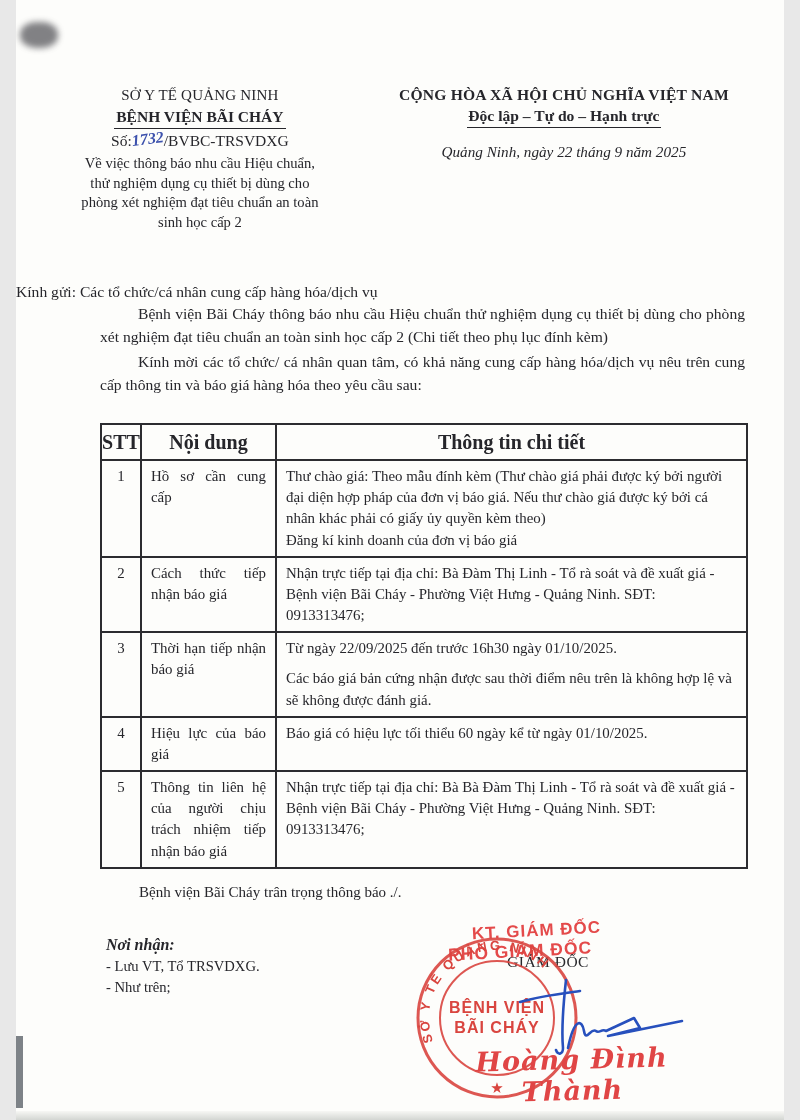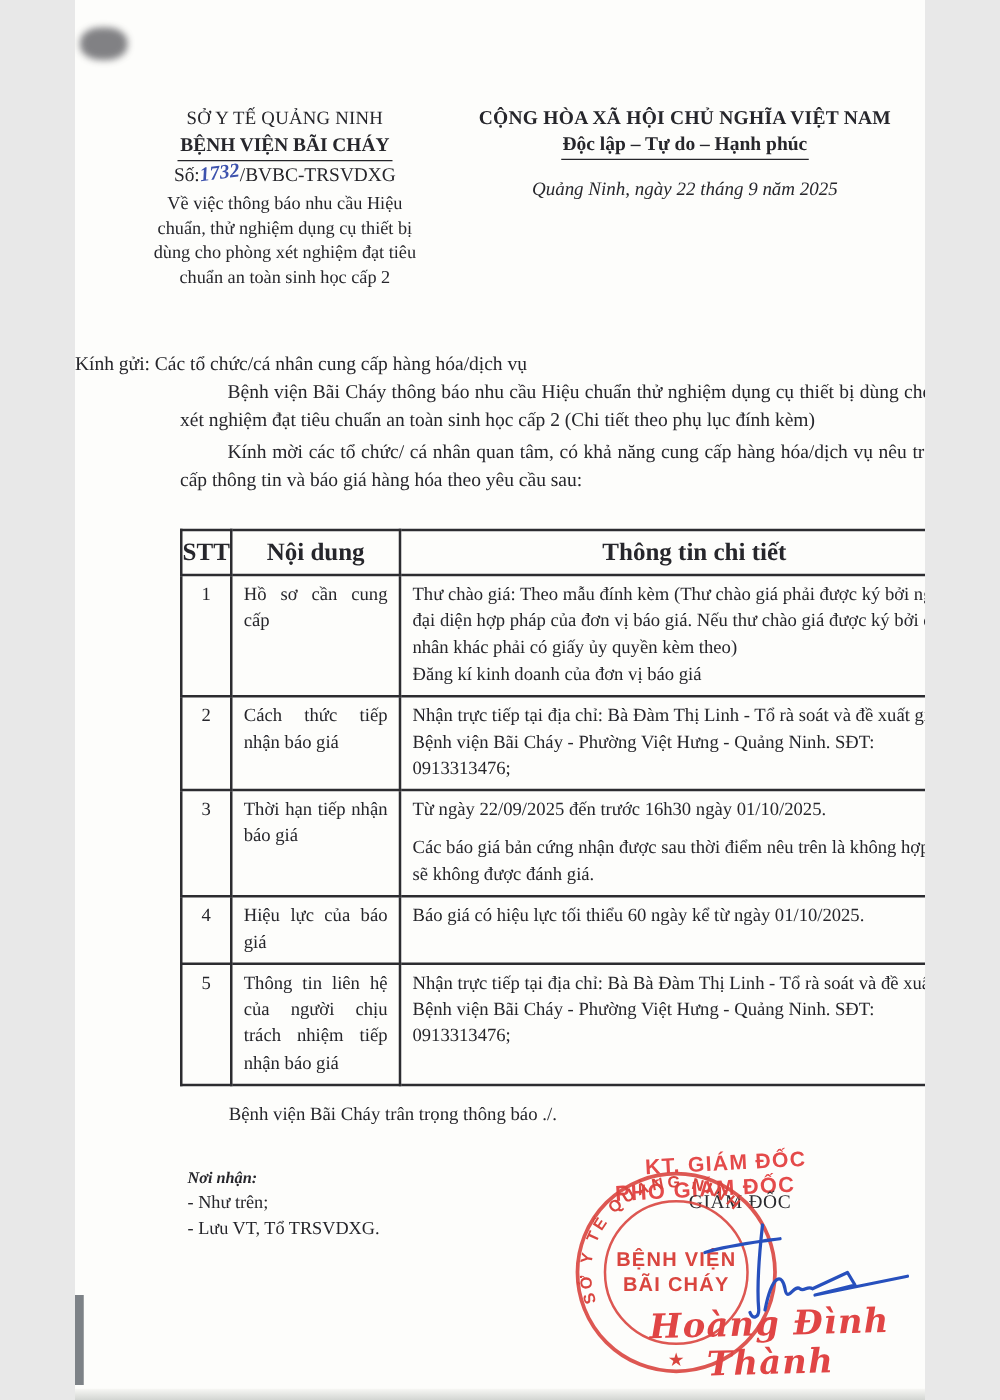--- a/index.html
+++ b/index.html
@@ -1,16 +1,16 @@
 <!DOCTYPE html>
 <html><head>
 <meta charset="utf-8">
 <style>
   html,body{margin:0;padding:0;background:#e8e8e8;}
-  .page{position:relative;width:680px;height:1120px;margin:0 auto;background:#fdfdfb;
+  .page{position:relative;width:768px;height:1120px;margin:0 auto;background:#fdfdfb;
         font-family:"Liberation Serif",serif;color:#26262b;overflow:hidden;}
   
   .header{display:flex;align-items:flex-start;padding-top:86px;}
   .issuer{width:254px;margin-left:58px;text-align:center;line-height:1.32;}
   .issuer-dept{font-size:15px;letter-spacing:.2px;}
   .issuer-org{font-weight:bold;font-size:15.5px;display:inline-block;
               border-bottom:1.6px solid #26262b;padding:0 2px 1px;}
   .so-line{font-size:15.5px;margin-top:1px;}
   .so-hand{color:#3d52ad;font-style:italic;font-weight:bold;font-size:16px;
            display:inline-block;transform:rotate(-7deg) translateY(-2px);}
@@ -30,21 +30,21 @@
   .doc-table th,.doc-table td{border:2px solid #2c2c30;vertical-align:top;
              padding:5px 9px;line-height:1.42;}
   .doc-table th{font-size:20px;padding:3px 0;text-align:center;}
   .stt-cell{text-align:center;}
   .nd-cell{text-align:justify;}
   .ct-cell p{margin:0;}
   .ct-cell p + p{margin-top:9px;}
   
   .closing{margin:15px 0 0 123px;font-size:15px;}
   .recipients{margin:32px 0 0 90px;font-size:14.6px;line-height:1.45;}
-  .recipients-label{font-weight:bold;font-style:italic;font-size:13px;}
+  .recipients-label{font-weight:bold;font-style:italic;font-size:16px;}
   
   .stamp-line{position:absolute;font-weight:bold;color:#e23b3b;white-space:nowrap;
               letter-spacing:1px;font-family:"Liberation Sans",sans-serif;opacity:.92;}
   .stamp-kt{left:456px;top:921px;font-size:17px;transform:rotate(-3deg);}
   .stamp-pho{left:432px;top:941px;font-size:17.5px;transform:rotate(-3deg);}
   .printed-title{position:absolute;left:452px;top:953px;width:160px;text-align:center;
                  font-weight:normal;font-size:15.5px;color:#2a2a2e;letter-spacing:.5px;}
   .seal{position:absolute;left:396px;top:933px;}
   .sig-strokes{position:absolute;left:488px;top:968px;}
   .signer-name{position:absolute;left:438px;top:1044px;width:236px;text-align:center;
@@ -70,21 +70,21 @@
         <span class="issuer-org">BỆNH VIỆN BÃI CHÁY</span>
       </div>
       <div class="so-line">
         <span>Số:</span><span class="so-hand">1732</span><span>/BVBC-TRSVDXG</span>
       </div>
       <div class="issuer-subject">Về việc thông báo nhu cầu Hiệu chuẩn, thử nghiệm dụng cụ thiết bị dùng cho phòng xét nghiệm đạt tiêu chuẩn an toàn sinh học cấp 2</div>
     </div>
     <div class="national">
       <div class="nat-country">CỘNG HÒA XÃ HỘI CHỦ NGHĨA VIỆT NAM</div>
       <div>
-        <span class="nat-motto">Độc lập – Tự do – Hạnh phúc</span>
+        <span class="nat-motto">Độc lập – Tự do – Hạnh trực</span>
       </div>
       <div class="nat-date">Quảng Ninh, ngày 22 tháng 9 năm 2025</div>
     </div>
   </div>
 
   <div class="salutation">Kính gửi: Các tổ chức/cá nhân cung cấp hàng hóa/dịch vụ</div>
   <div class="para">Bệnh viện Bãi Cháy thông báo nhu cầu Hiệu chuẩn thử nghiệm dụng cụ thiết bị dùng cho phòng xét nghiệm đạt tiêu chuẩn an toàn sinh học cấp 2 (Chi tiết theo phụ lục đính kèm)</div>
   <div class="para">Kính mời các tổ chức/ cá nhân quan tâm, có khả năng cung cấp hàng hóa/dịch vụ nêu trên cung cấp thông tin và báo giá hàng hóa theo yêu cầu sau:</div>
 
   <table class="doc-table">
@@ -137,22 +137,22 @@
         <td class="ct-cell">
           <p>Nhận trực tiếp tại địa chỉ: Bà Bà Đàm Thị Linh - Tổ rà soát và đề xuất giá - Bệnh viện Bãi Cháy - Phường Việt Hưng - Quảng Ninh. SĐT: 0913313476;</p>
         </td>
       </tr>
     </tbody>
   </table>
 
   <div class="closing">Bệnh viện Bãi Cháy trân trọng thông báo ./.</div>
   <div class="recipients">
     <div class="recipients-label">Nơi nhận:</div>
+    <div>- Lưu VT, Tổ TRSVDXG.</div>
     <div>- Như trên;</div>
-    <div>- Lưu VT, Tổ TRSVDXG.</div>
   </div>
 
   <div class="stamp-line stamp-kt">KT. GIÁM ĐỐC</div>
   <div class="stamp-line stamp-pho">PHÓ GIÁM ĐỐC</div>
   <div class="printed-title">GIÁM ĐỐC</div>
 
   <svg class="seal" width="170" height="170" viewBox="0 0 170 170">
     <circle cx="85" cy="85" r="79" fill="none" stroke="#d9453f" stroke-width="3" opacity="0.9"></circle>
     <circle cx="85" cy="85" r="57" fill="none" stroke="#d9453f" stroke-width="2" opacity="0.9"></circle>
     <defs>

